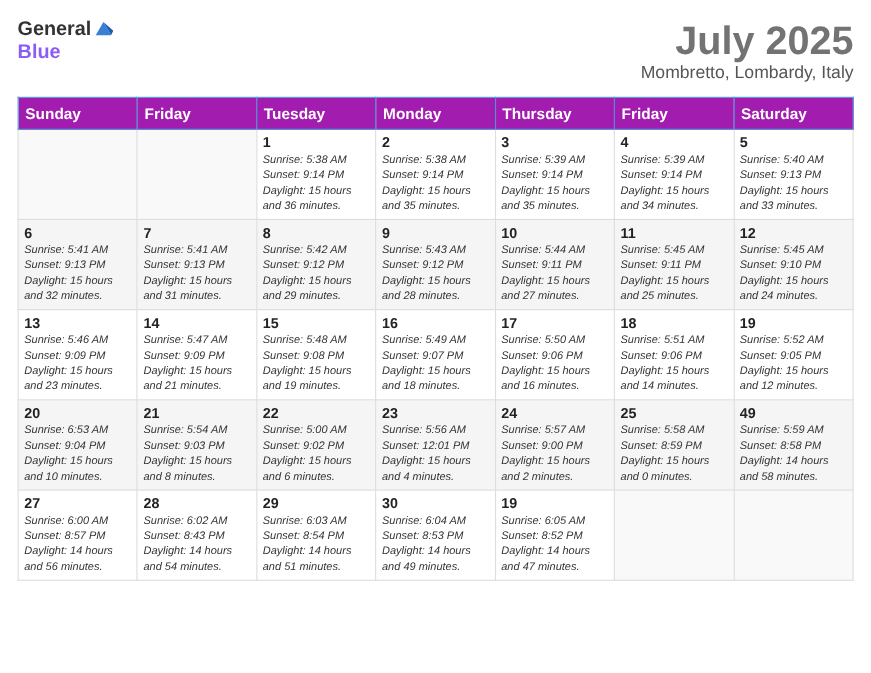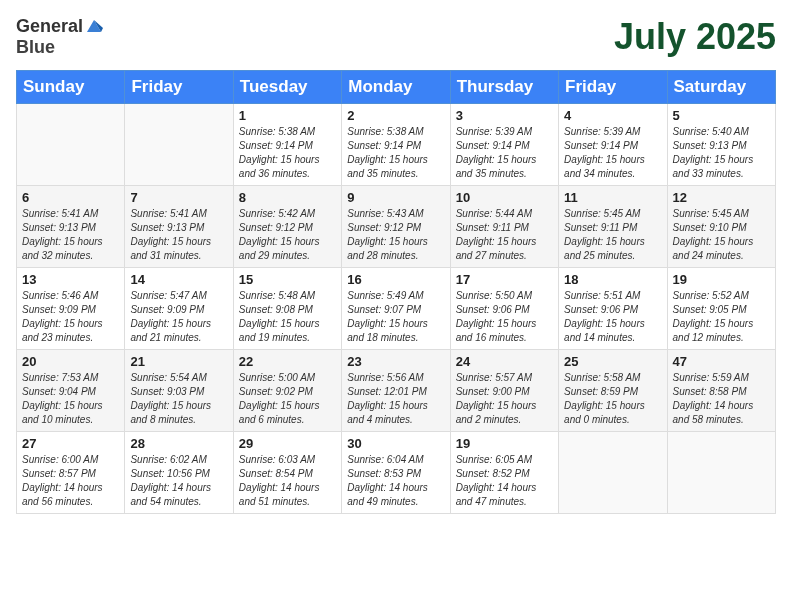--- a/index.html
+++ b/index.html
@@ -22,47 +22,47 @@
       align-items: flex-start;
     }
     .logo-text-general {
       font-size: 18px;
       font-weight: bold;
       color: #333;
     }
     .logo-text-blue {
       font-size: 18px;
       font-weight: bold;
-      color: #404040;
+      color: #8b5cf6;
     }
     .logo-row {
       display: flex;
       align-items: center;
     }
     .title-block {
       text-align: right;
     }
     .month-title {
       font-size: 36px;
       font-weight: bold;
-      color: #14532d;
+      color: #737373;
     }
     .location-title {
       font-size: 16px;
       color: #555;
     }
     .calendar {
       width: 100%;
       border-collapse: collapse;
       border: 1px solid #ccc;
     }
     .calendar th {
-      background-color: #3b82f6;
+      background-color: #a21caf;
       color: #fff;
-      font-size: 17px;
+      font-size: 14px;
       font-weight: bold;
       padding: 6px 6px;
       text-align: left;
       border: 1px solid #5090d6;
     }
     .calendar td {
       vertical-align: top;
       border: 1px solid #ddd;
       padding: 4px 5px;
       font-size: 10.5px;
@@ -100,20 +100,21 @@
       <span class="logo-text-general">General</span>
       <svg width="18" height="16" viewBox="0 0 18 16" style="margin-left:2px;margin-top:-2px;">
         <polygon points="2,14 9,2 16,14" fill="#3a7fd5"></polygon>
         <polygon points="9,2 16,14 18,10" fill="#1a5fac"></polygon>
       </svg>
     </div>
     <span class="logo-text-blue">Blue</span>
   </div>
   <div class="title-block">
     <div class="month-title">July 2025</div>
+    <div class="location-title">Mombretto, Lombardy, Italy</div>
   </div>
 </div>
 
 <table class="calendar">
   <thead>
     <tr>
     <th>Sunday</th>
         <th>Friday</th>
         <th>Tuesday</th>
         <th>Monday</th>
@@ -260,21 +261,21 @@
           <span class="day-num">19</span>
           <div class="day-detail">Sunrise: 5:52 AM
 Sunset: 9:05 PM
 Daylight: 15 hours
 and 12 minutes.</div>
         </td>
       </tr>
       <tr>
         <td>
           <span class="day-num">20</span>
-          <div class="day-detail">Sunrise: 7:53 AM
+          <div class="day-detail">Sunrise: 6:53 AM
 Sunset: 9:04 PM
 Daylight: 15 hours
 and 10 minutes.</div>
         </td>
         <td>
           <span class="day-num">21</span>
           <div class="day-detail">Sunrise: 5:54 AM
 Sunset: 9:03 PM
 Daylight: 15 hours
 and 8 minutes.</div>
@@ -301,39 +302,39 @@
 and 2 minutes.</div>
         </td>
         <td>
           <span class="day-num">25</span>
           <div class="day-detail">Sunrise: 5:58 AM
 Sunset: 8:59 PM
 Daylight: 15 hours
 and 0 minutes.</div>
         </td>
         <td>
-          <span class="day-num">47</span>
+          <span class="day-num">49</span>
           <div class="day-detail">Sunrise: 5:59 AM
 Sunset: 8:58 PM
 Daylight: 14 hours
 and 58 minutes.</div>
         </td>
       </tr>
       <tr>
         <td>
           <span class="day-num">27</span>
           <div class="day-detail">Sunrise: 6:00 AM
 Sunset: 8:57 PM
 Daylight: 14 hours
 and 56 minutes.</div>
         </td>
         <td>
           <span class="day-num">28</span>
           <div class="day-detail">Sunrise: 6:02 AM
-Sunset: 10:56 PM
+Sunset: 8:43 PM
 Daylight: 14 hours
 and 54 minutes.</div>
         </td>
         <td>
           <span class="day-num">29</span>
           <div class="day-detail">Sunrise: 6:03 AM
 Sunset: 8:54 PM
 Daylight: 14 hours
 and 51 minutes.</div>
         </td>

